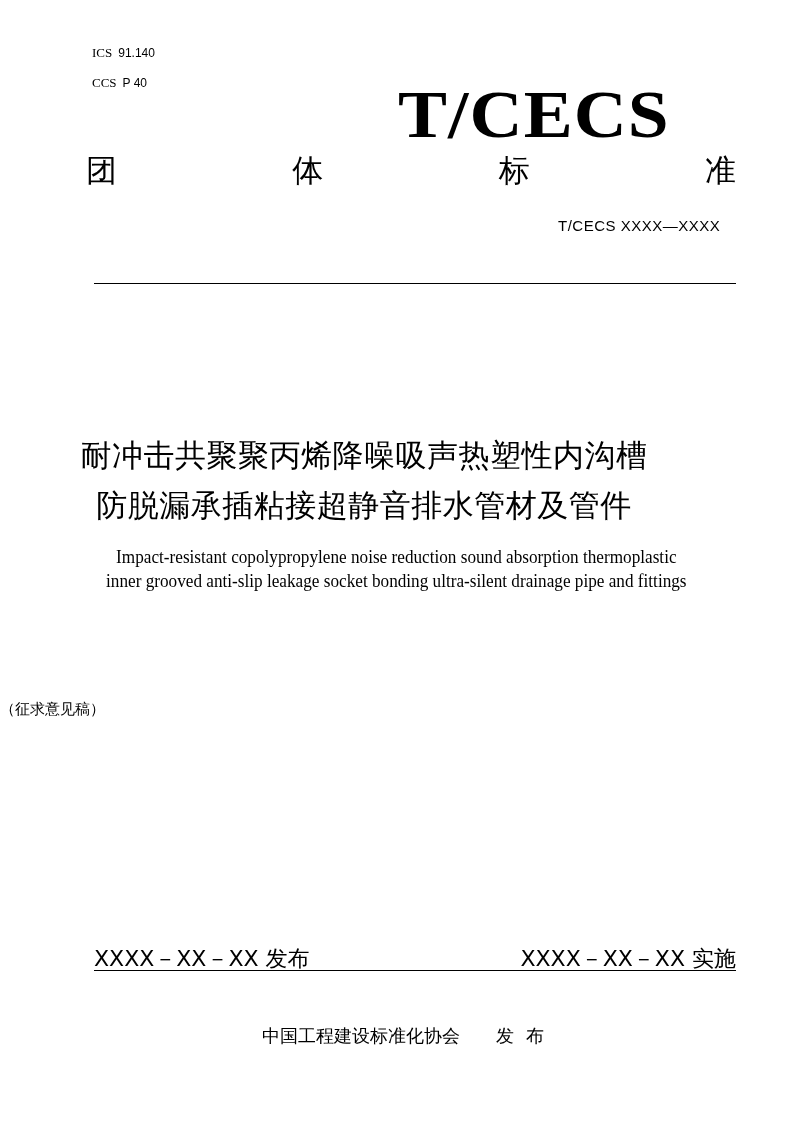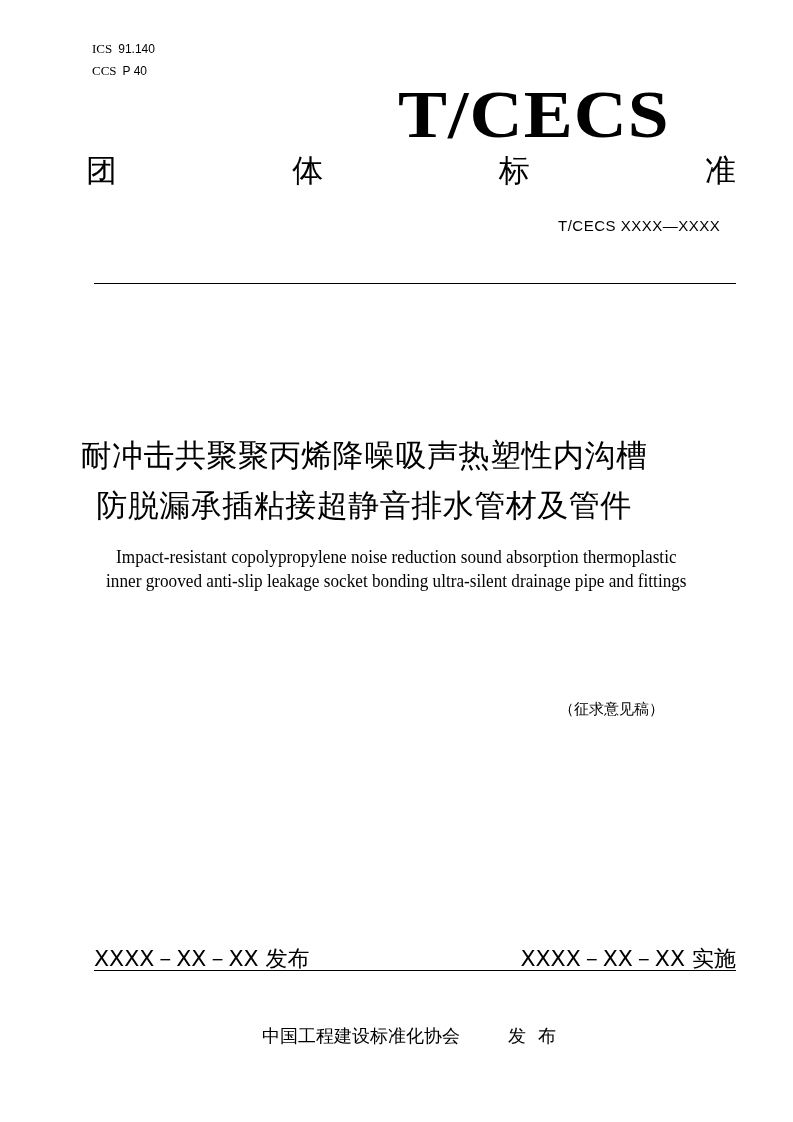--- a/index.html
+++ b/index.html
@@ -1,33 +1,33 @@
 <!DOCTYPE html>
 <html><head>
 <meta charset="utf-8">
 <style>
   html, body { margin:0; padding:0; background:#ffffff; }
   body { width:793px; height:1122px; position:relative; overflow:hidden; color:#000; font-family:"DejaVu Sans", sans-serif; }
   .abs { position:absolute; }
-  .ics { left:92px; top:38px; font-size:12px; line-height:21px; }
+  .ics { left:92px; top:38px; font-size:12px; line-height:29px; }
   .ics .k { font-family:"Liberation Serif", serif; font-size:13px; }
   .ics .v { font-family:"Liberation Sans", sans-serif; font-size:12px; margin-left:6px; }
   .logo { left:398px; top:78px; font-family:"Liberation Serif", serif; font-weight:bold; font-size:68px; letter-spacing:1px; line-height:72px; transform:scaleX(1.08); transform-origin:left top; }
   .group-std { left:86px; top:150px; width:650px; display:flex; justify-content:space-between; font-size:31px; line-height:40px; }
   .std-no { left:558px; top:217px; font-family:"Liberation Sans", sans-serif; font-size:15px; letter-spacing:0.5px;text-align:center; }
   .rule { left:94px; width:642px; height:0; border-top:1.2px solid #000; }
   .rule.top { top:283px; }
   .rule.bottom { top:970px; }
   .title-cn { left:0; width:728px; top:430px; text-align:center; font-size:31px; line-height:50px; letter-spacing:0.5px; }
   .title-en { left:0; width:830px; top:545px; text-align:center; font-family:"Liberation Serif", serif; font-size:18px; line-height:24px; transform:scaleX(0.955); transform-origin:left top; }
-  .draft { left:0; width:664px; top:700px; text-align:right; font-size:15px; }
+  .draft { left:0; width:664px; top:700px; text-align:left; font-size:15px; }
   .pub-date { left:94px; top:944px; font-size:22px; }
   .impl-date { right:57px; top:944px; font-size:22px; }
   .issuer { left:262px; top:1024px; font-size:18px; }
-  .issuer .act { margin-left:48px; letter-spacing:12px; }
+  .issuer .act { margin-left:36px; letter-spacing:12px; }
 </style>
 </head>
 <body>
 
 <div class="abs ics">
   <div><span class="k">ICS</span><span class="v">91.140</span></div>
   <div><span class="k">CCS</span><span class="v">P 40</span></div>
 </div>
 
 <div class="abs logo">T/CECS</div>

